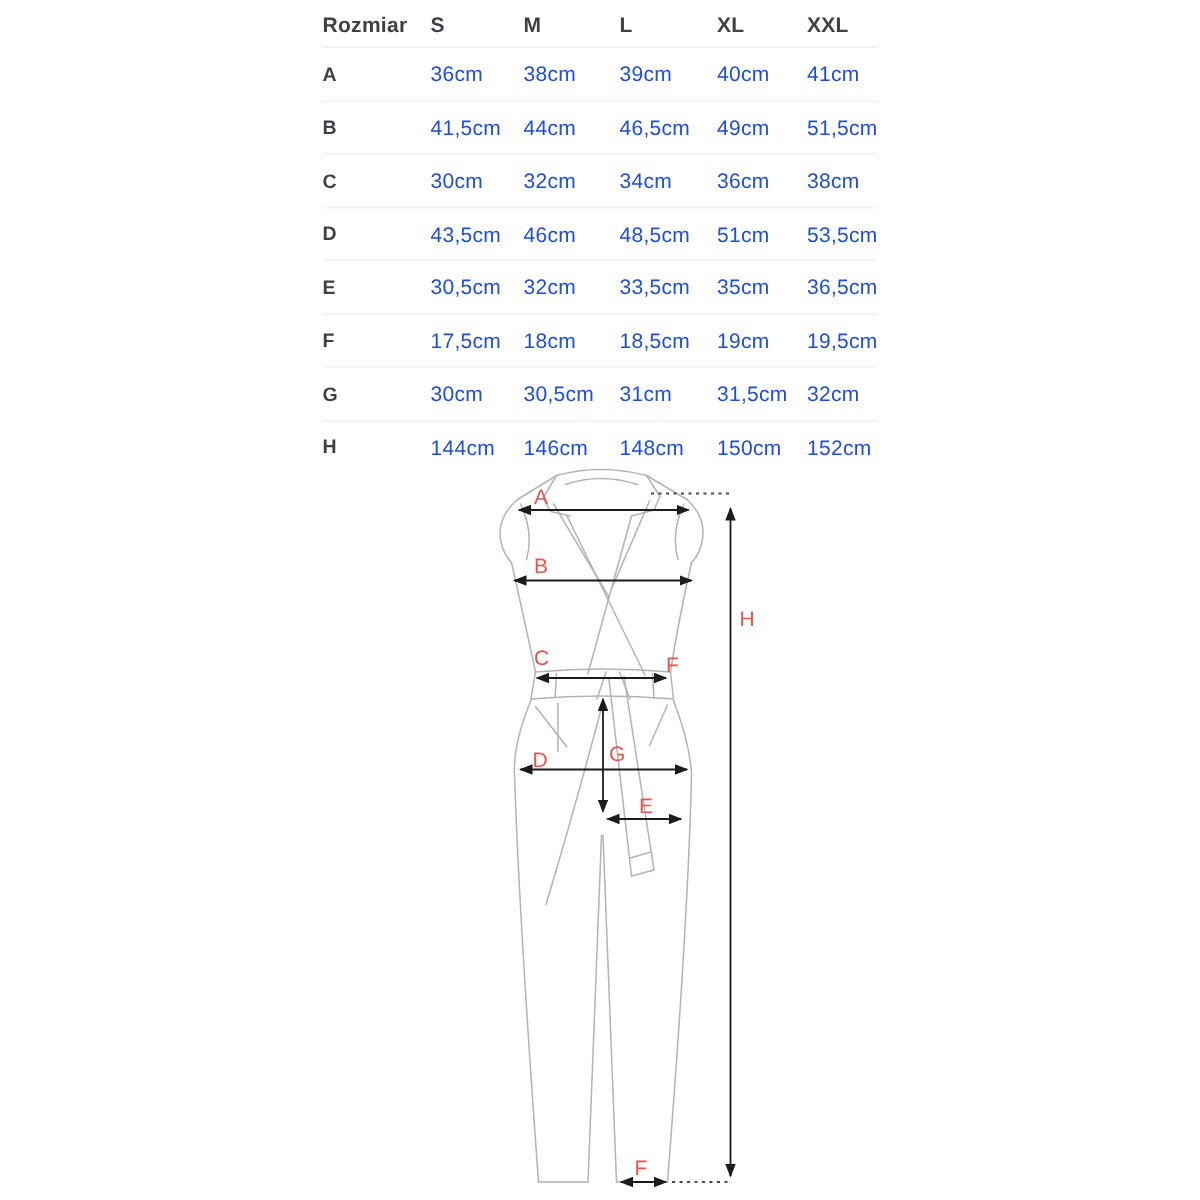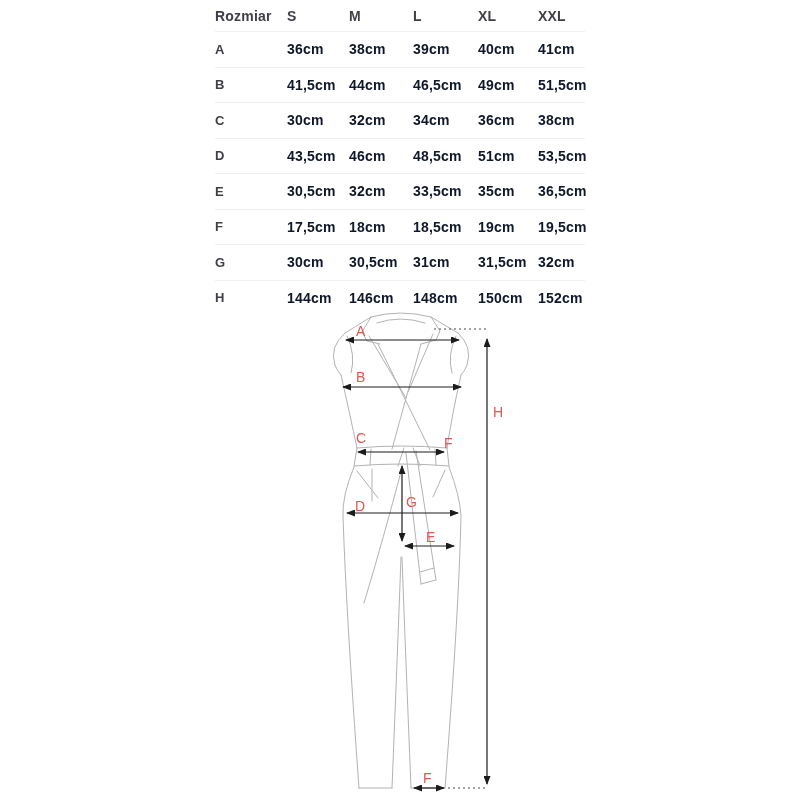--- a/index.html
+++ b/index.html
@@ -7,21 +7,21 @@
         font-family:"Liberation Sans",sans-serif;}
   
   .size-table{position:absolute;left:215px;top:0;width:370px;}
   .t-row{display:grid;grid-template-columns:72px 62px 64px 65px 60px 47px;
          height:34.5px;align-items:center;border-bottom:1px solid #efefef;}
   .t-row.t-head{height:31px;}
   .t-row:last-child{border-bottom:none;}
   .cell{white-space:nowrap;}
   .cell.head{font-weight:bold;font-size:14px;color:#3f3f47;letter-spacing:.2px;}
   .cell.rlabel{font-weight:bold;font-size:13px;color:#3f3f47;}
-  .cell.val{font-weight:bold;font-size:14px;color:#0f172a;letter-spacing:.2px;}
+  .cell.val{font-weight:normal;font-size:14px;color:#1d4ed8;letter-spacing:.2px;}
   
   .diagram{position:absolute;left:0;top:0;width:800px;height:800px;}
   .garment{fill:none;stroke:#b3b3b3;stroke-width:1;stroke-linecap:round;stroke-linejoin:round;}
   .m-arrow{stroke:#1c1c1c;stroke-width:1.2;}
   .dotted{stroke:#4a4a4a;stroke-width:1.2;stroke-dasharray:2 3;}
   .lbl{font-family:"Liberation Sans",sans-serif;font-size:14px;fill:#e0584e;}
 </style>
 </head>
 <body>
 

